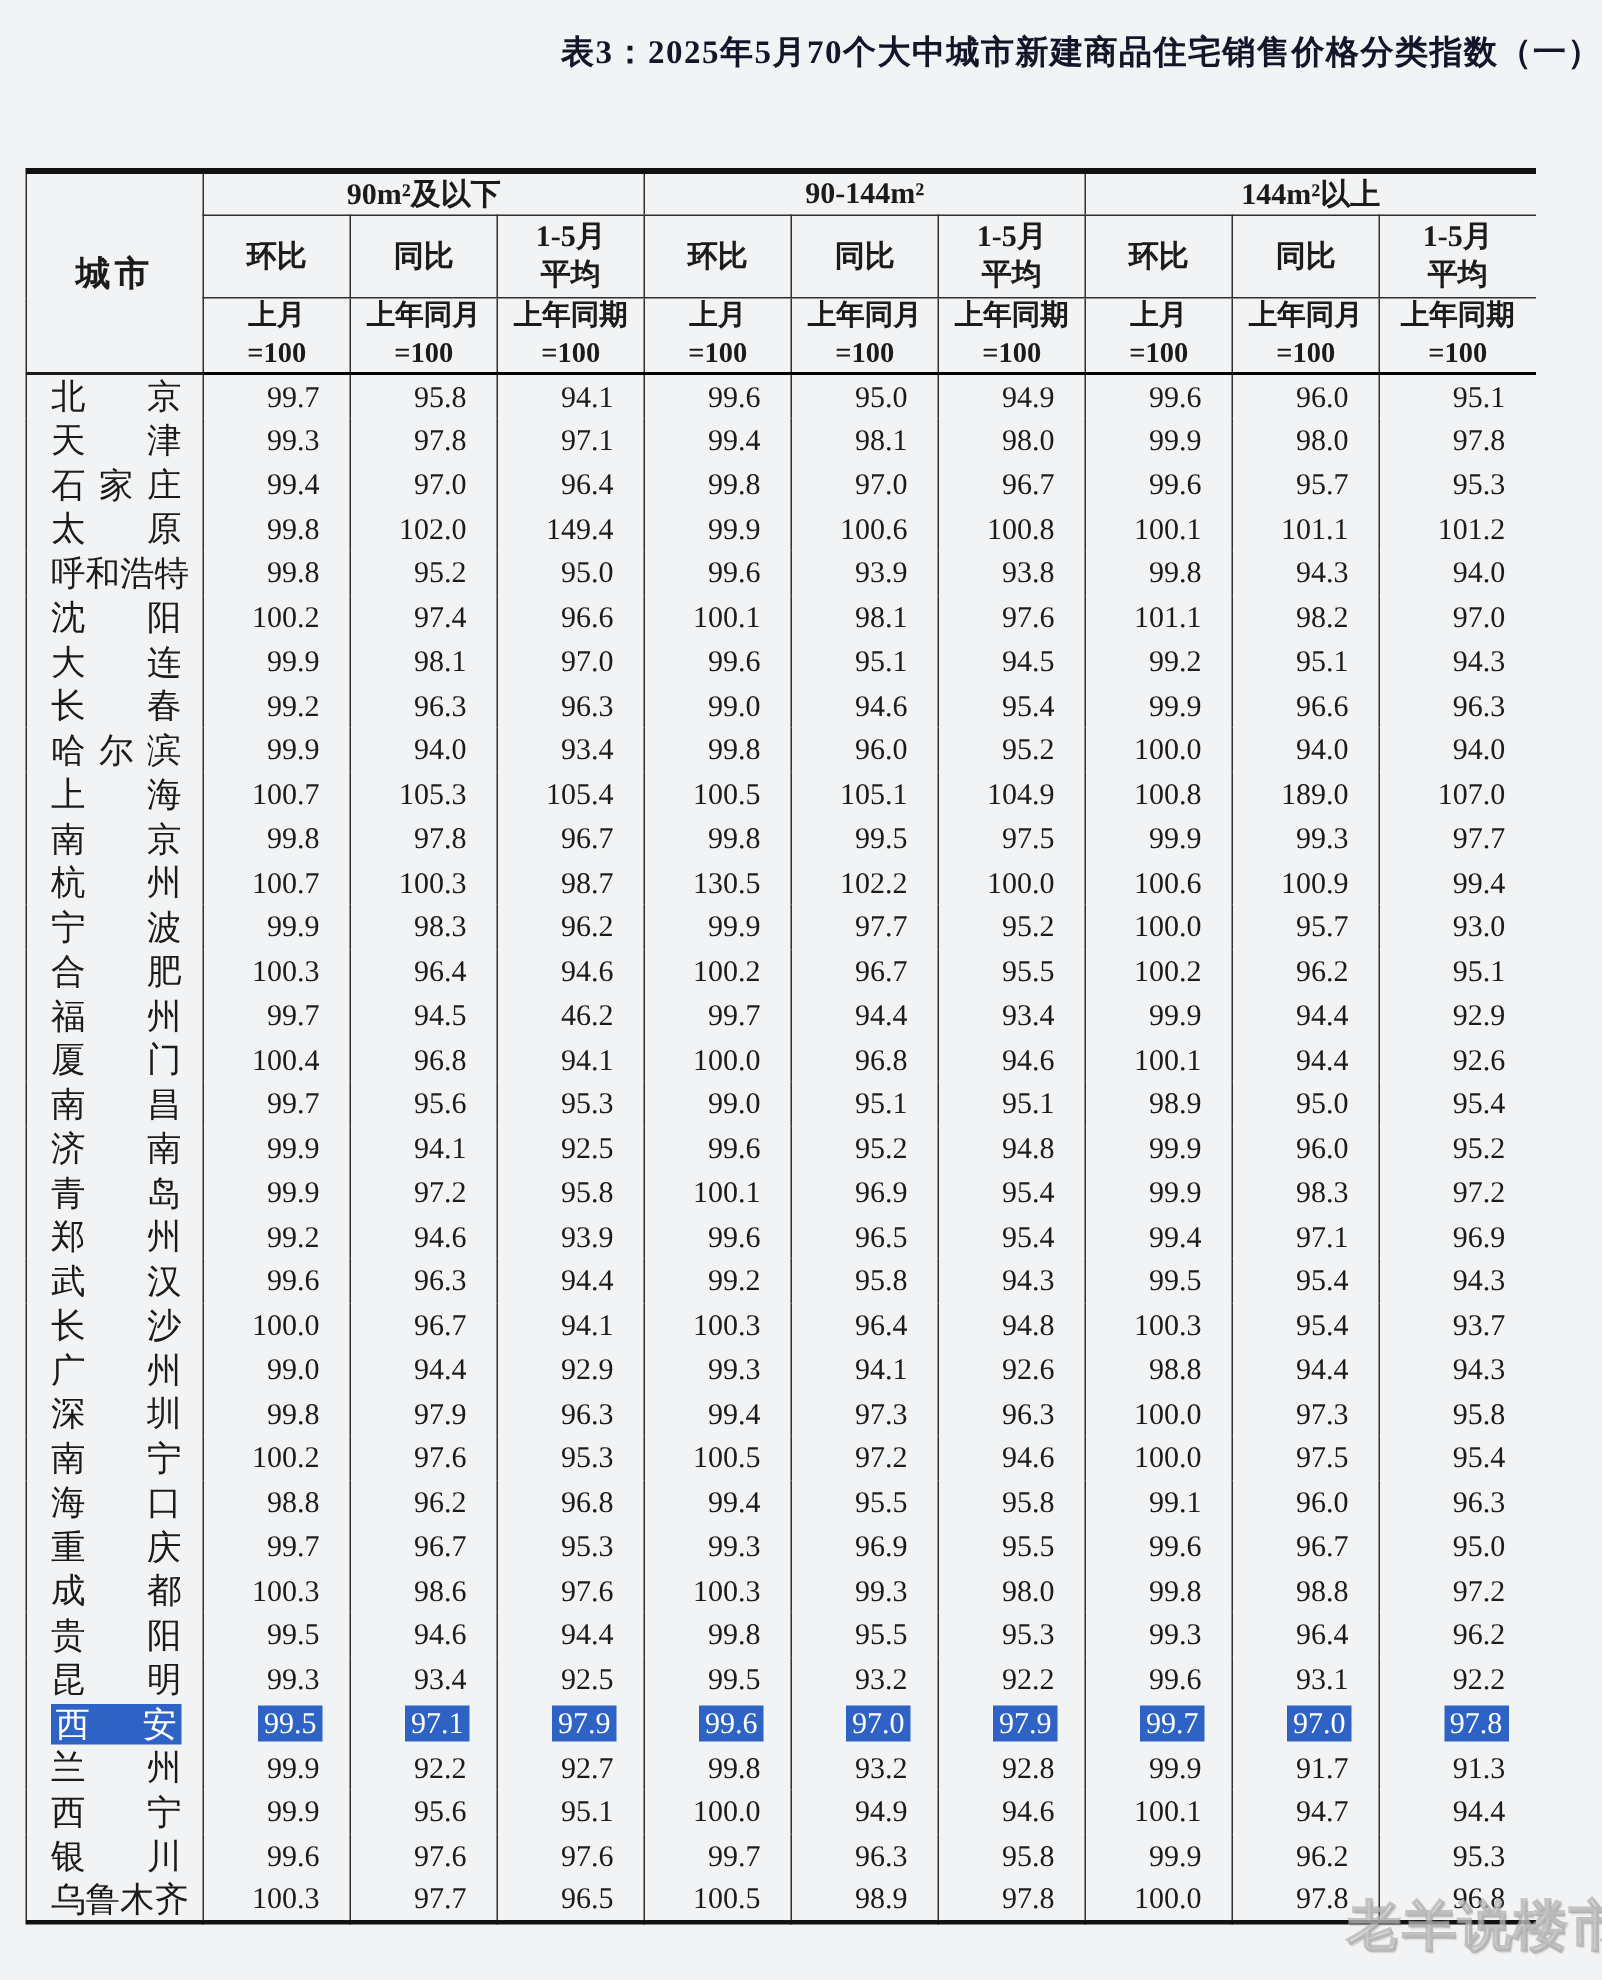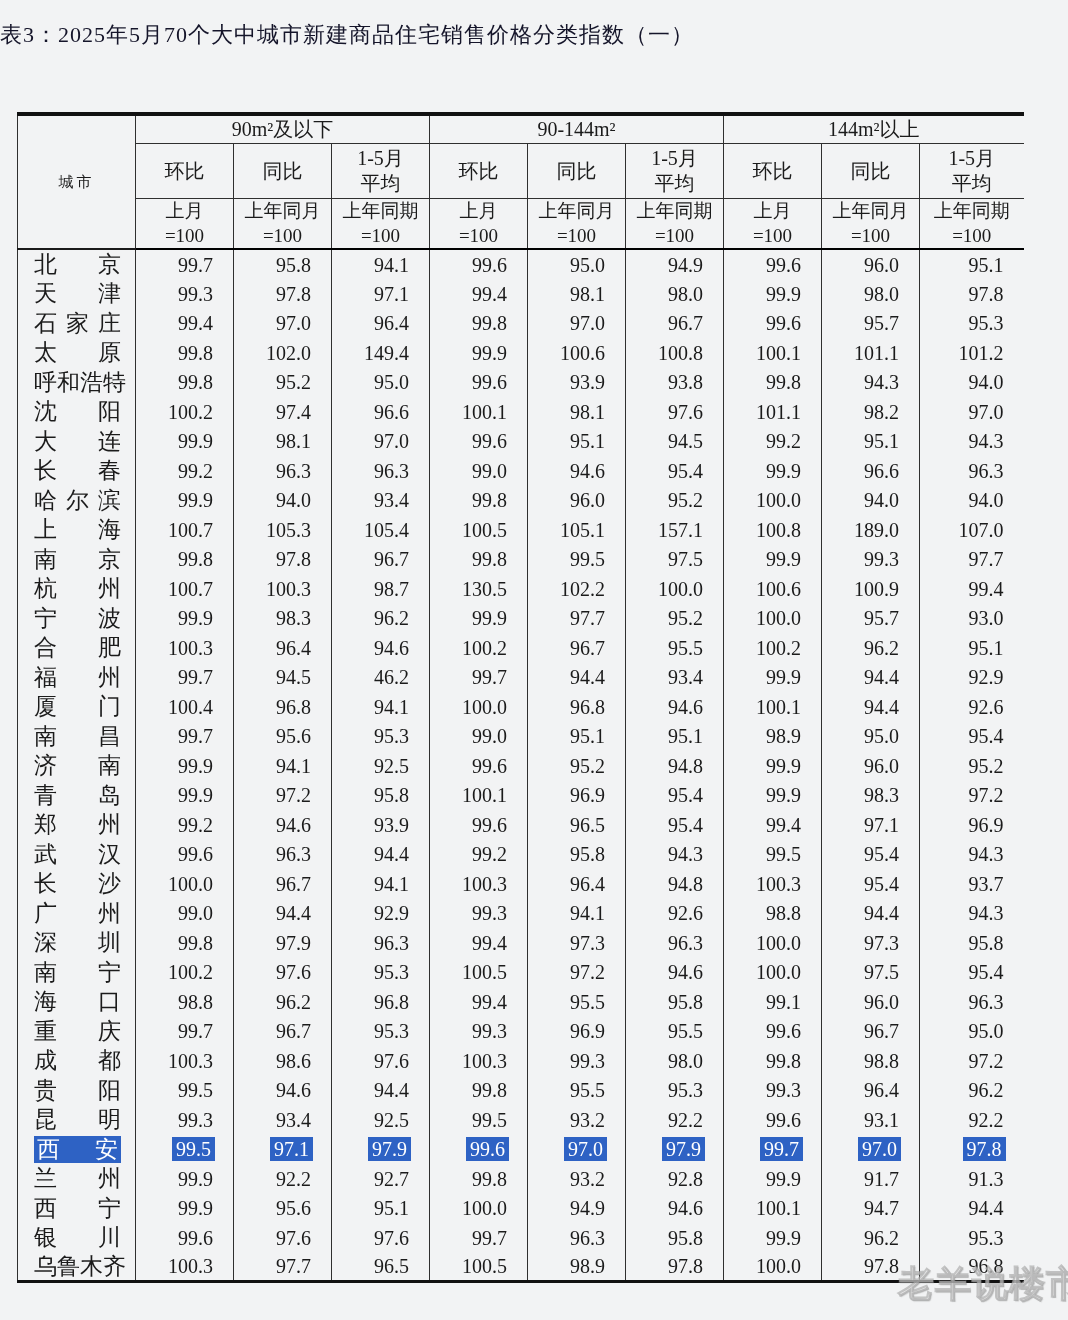--- a/index.html
+++ b/index.html
@@ -15,44 +15,44 @@
   body{
     width:1068px;height:1320px;
     background:var(--page-bg);
     font-family:"Liberation Serif","DejaVu Serif",serif;
     color:var(--text);
     position:relative;
     overflow:hidden;
   }
   .title{
     position:absolute;top:20px;left:0;width:100%;
-    text-align:left;
-    font-size:22px;font-weight:normal;letter-spacing:1px;
+    text-align:right;
+    font-size:22px;font-weight:bold;letter-spacing:1px;
     color:#15152a;
   }
   table.idx{
     position:absolute;left:17px;top:112px;
     width:1006px;
     border-collapse:collapse;table-layout:fixed;
     border-top:4px solid #111;
     border-bottom:3px solid #111;
     border-left:1px solid var(--border-mid);
   }
   col.city-col{width:118px;}
   col.num-col{width:98px;}
   col.num-col-last{width:104px;}
 
-  thead th{font-weight:normal;vertical-align:middle;padding:0;}
+  thead th{font-weight:bold;vertical-align:middle;padding:0;}
   tr.h1 th.grp{
     height:28px;font-size:20px;
     border-left:1px solid var(--border-mid);
     border-bottom:1px solid var(--border-mid);
   }
   th.city-h{
-    font-size:15px;letter-spacing:3px;
+    font-size:23px;letter-spacing:3px;
     border-right:1px solid var(--border-mid);
     border-bottom:2px solid #1a1a1a;
   }
   tr.h2 th{
     height:55px;font-size:20px;line-height:1.25;
     white-space:pre-line;
     border-left:1px solid var(--border-mid);
     border-bottom:1px solid var(--border-mid);
   }
   tr.h3 th{
@@ -313,21 +313,21 @@
           <div class="city-inner">
             <span>上</span>
             <span>海</span>
           </div>
         </td>
     <td class="num"><span class="val">100.7</span></td>
     <td class="num"><span class="val">105.3</span></td>
     <td class="num"><span class="val">105.4</span></td>
     <td class="num"><span class="val">100.5</span></td>
     <td class="num"><span class="val">105.1</span></td>
-    <td class="num"><span class="val">157.1</span></td>
+    <td class="num"><span class="val">104.9</span></td>
     <td class="num"><span class="val">100.8</span></td>
     <td class="num"><span class="val">189.0</span></td>
     <td class="num"><span class="val">107.0</span></td>
   </tr>
       <tr class="row">
     <td class="city">
           <div class="city-inner">
             <span>南</span>
             <span>京</span>
           </div>

